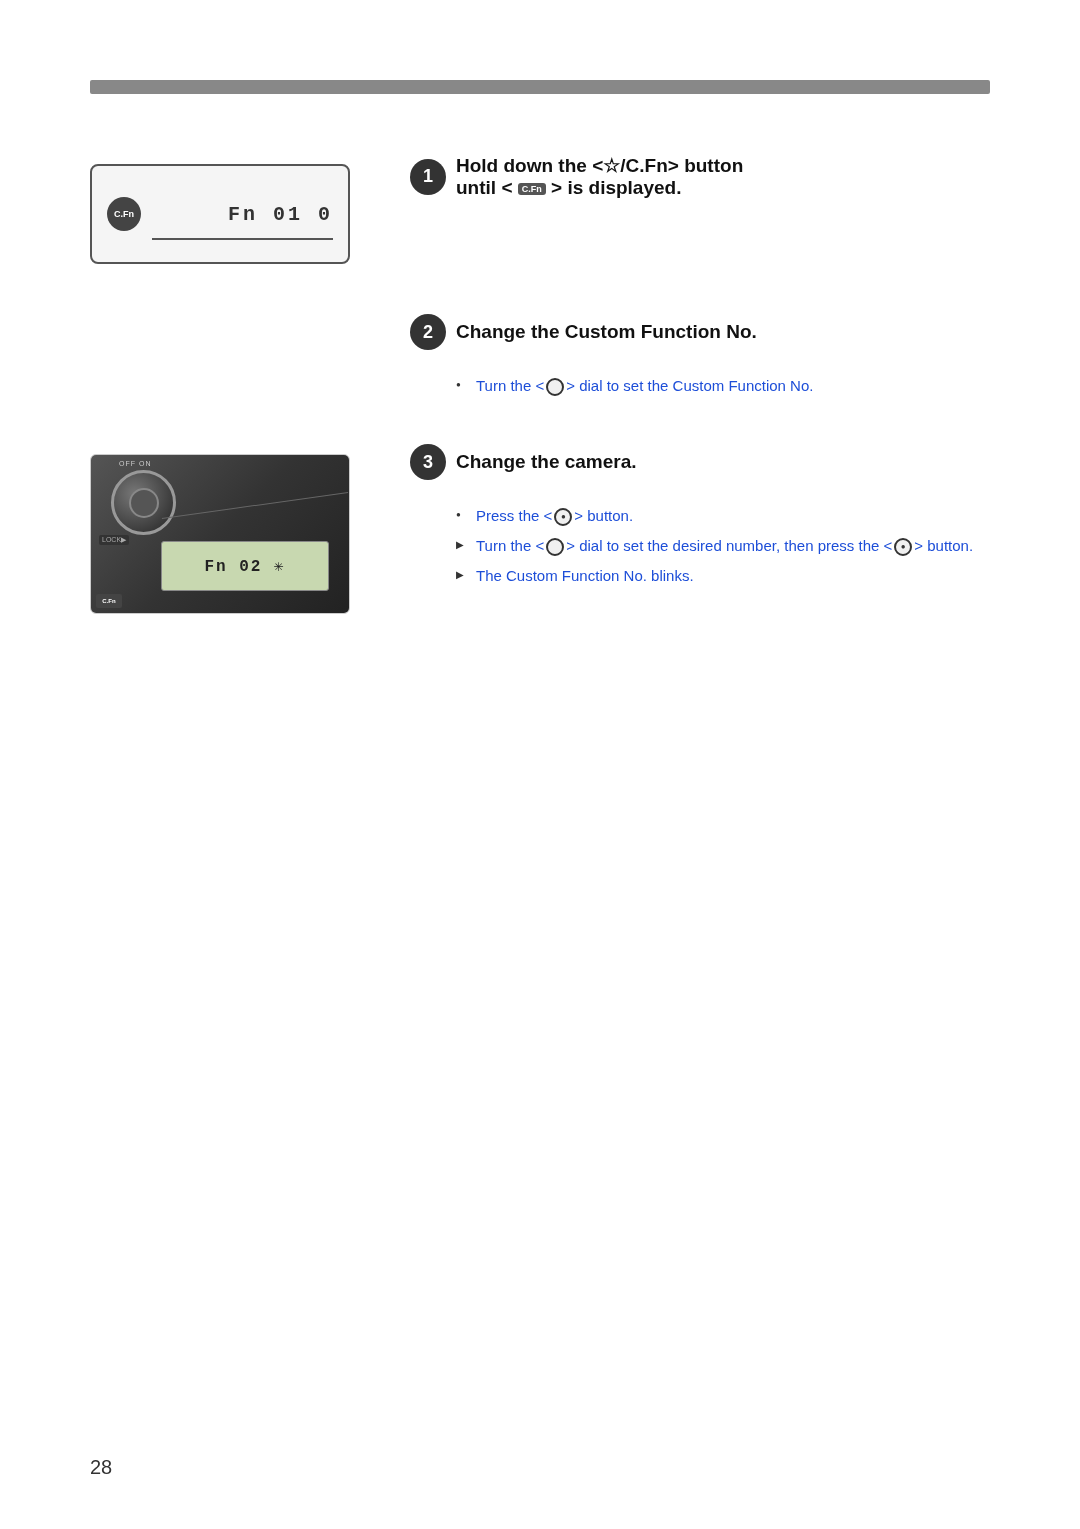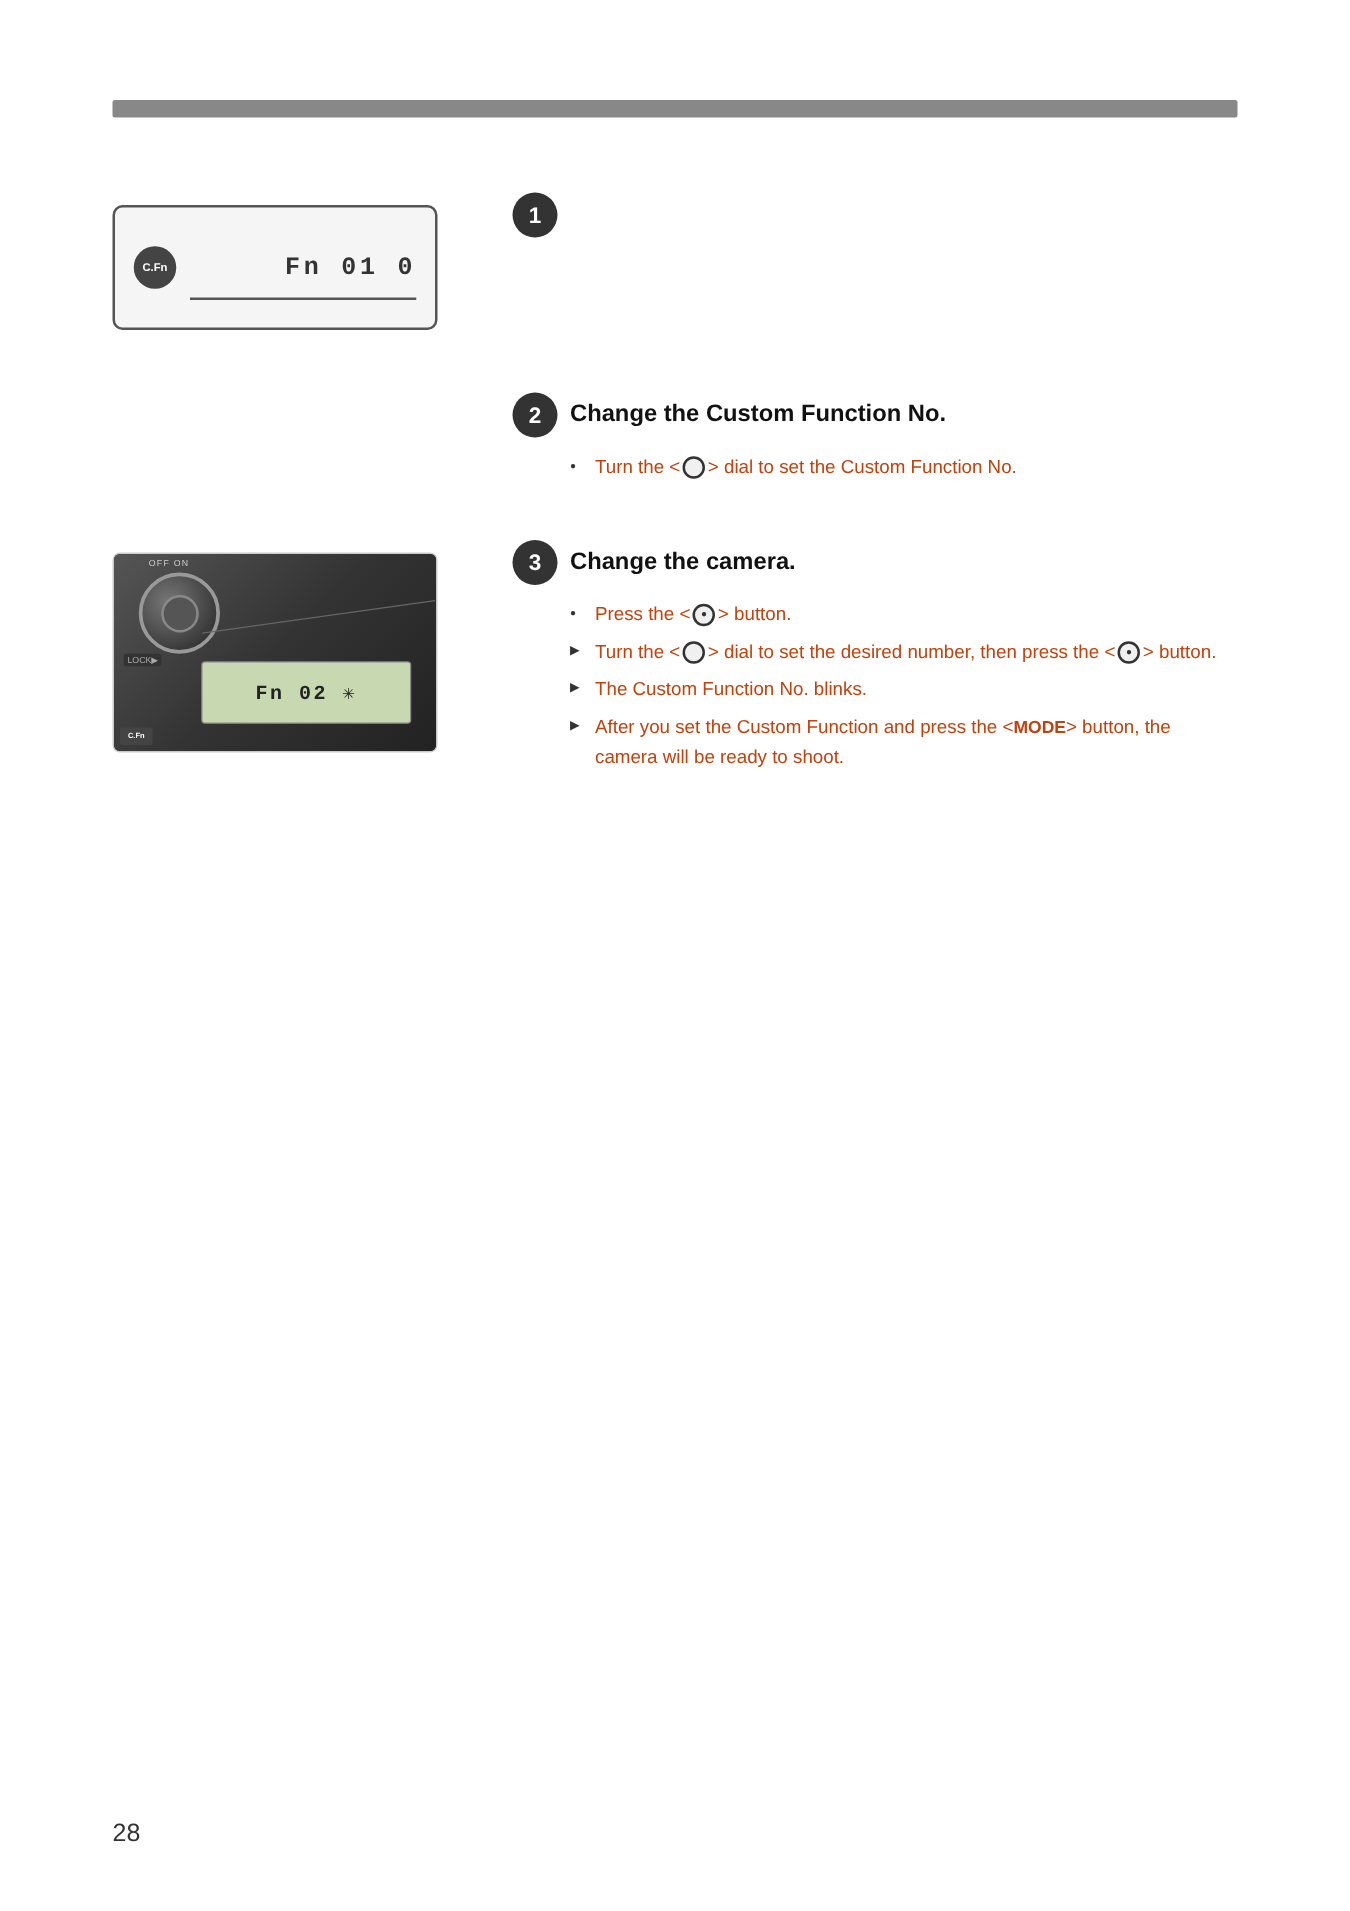--- a/index.html
+++ b/index.html
@@ -80,23 +80,24 @@
     }
 
     .step-title {
       font-size: 19px;
       font-weight: bold;
       color: #111;
     }
 
     .step-body {
       font-size: 15px;
-      color: #c2410c;
+      color: #1d4ed8;
       line-height: 1.6;
       padding-left: 46px;
+      margin-top: 24px;
     }
 
     
     .bullet-list {
       list-style: none;
       padding: 0;
     }
 
     .bullet-list li {
       margin-bottom: 6px;
@@ -367,20 +368,23 @@
             <span>C.Fn</span>
           </div>
           <div class="lcd-text">Fn  01  0</div>
           <div class="lcd-underline"></div>
         </div>
       </div>
 
       <div class="step-content-col">
         <div class="step-title-row">
           <div class="step-number">1</div>
+          <div class="step-title">
+            <span>Hold down the &lt;</span><span>☆/C.Fn</span><span>&gt; button<br>until &lt; </span><span class="cfn-inline">C.Fn</span><span> &gt; is displayed.</span>
+          </div>
         </div>
       </div>
     </div>
 
     <div class="step-row">
 
       <div class="step-image-col">
         
       </div>
       <div class="step-content-col">
@@ -426,23 +430,20 @@
           <ul class="bullet-list">
             <li class="circle-bullet">
               Press the &lt;<span class="icon-btn"></span>&gt; button.
             </li>
             <li class="arrow-bullet">
               Turn the &lt;<span class="icon-dial"></span>&gt; dial to set the desired number, then press the &lt;<span class="icon-btn"></span>&gt; button.
             </li>
             <li class="arrow-bullet">
               The Custom Function No. blinks.
             </li>
-            <li class="arrow-bullet">
-              After you set the Custom Function and press the &lt;<span class="mode-text">MODE</span>&gt; button, the camera will be ready to shoot.
-            </li>
           </ul>
         </div>
       </div>
     </div>
 
   </div>
 
   <div class="page-number">28</div>
 
 </div>

